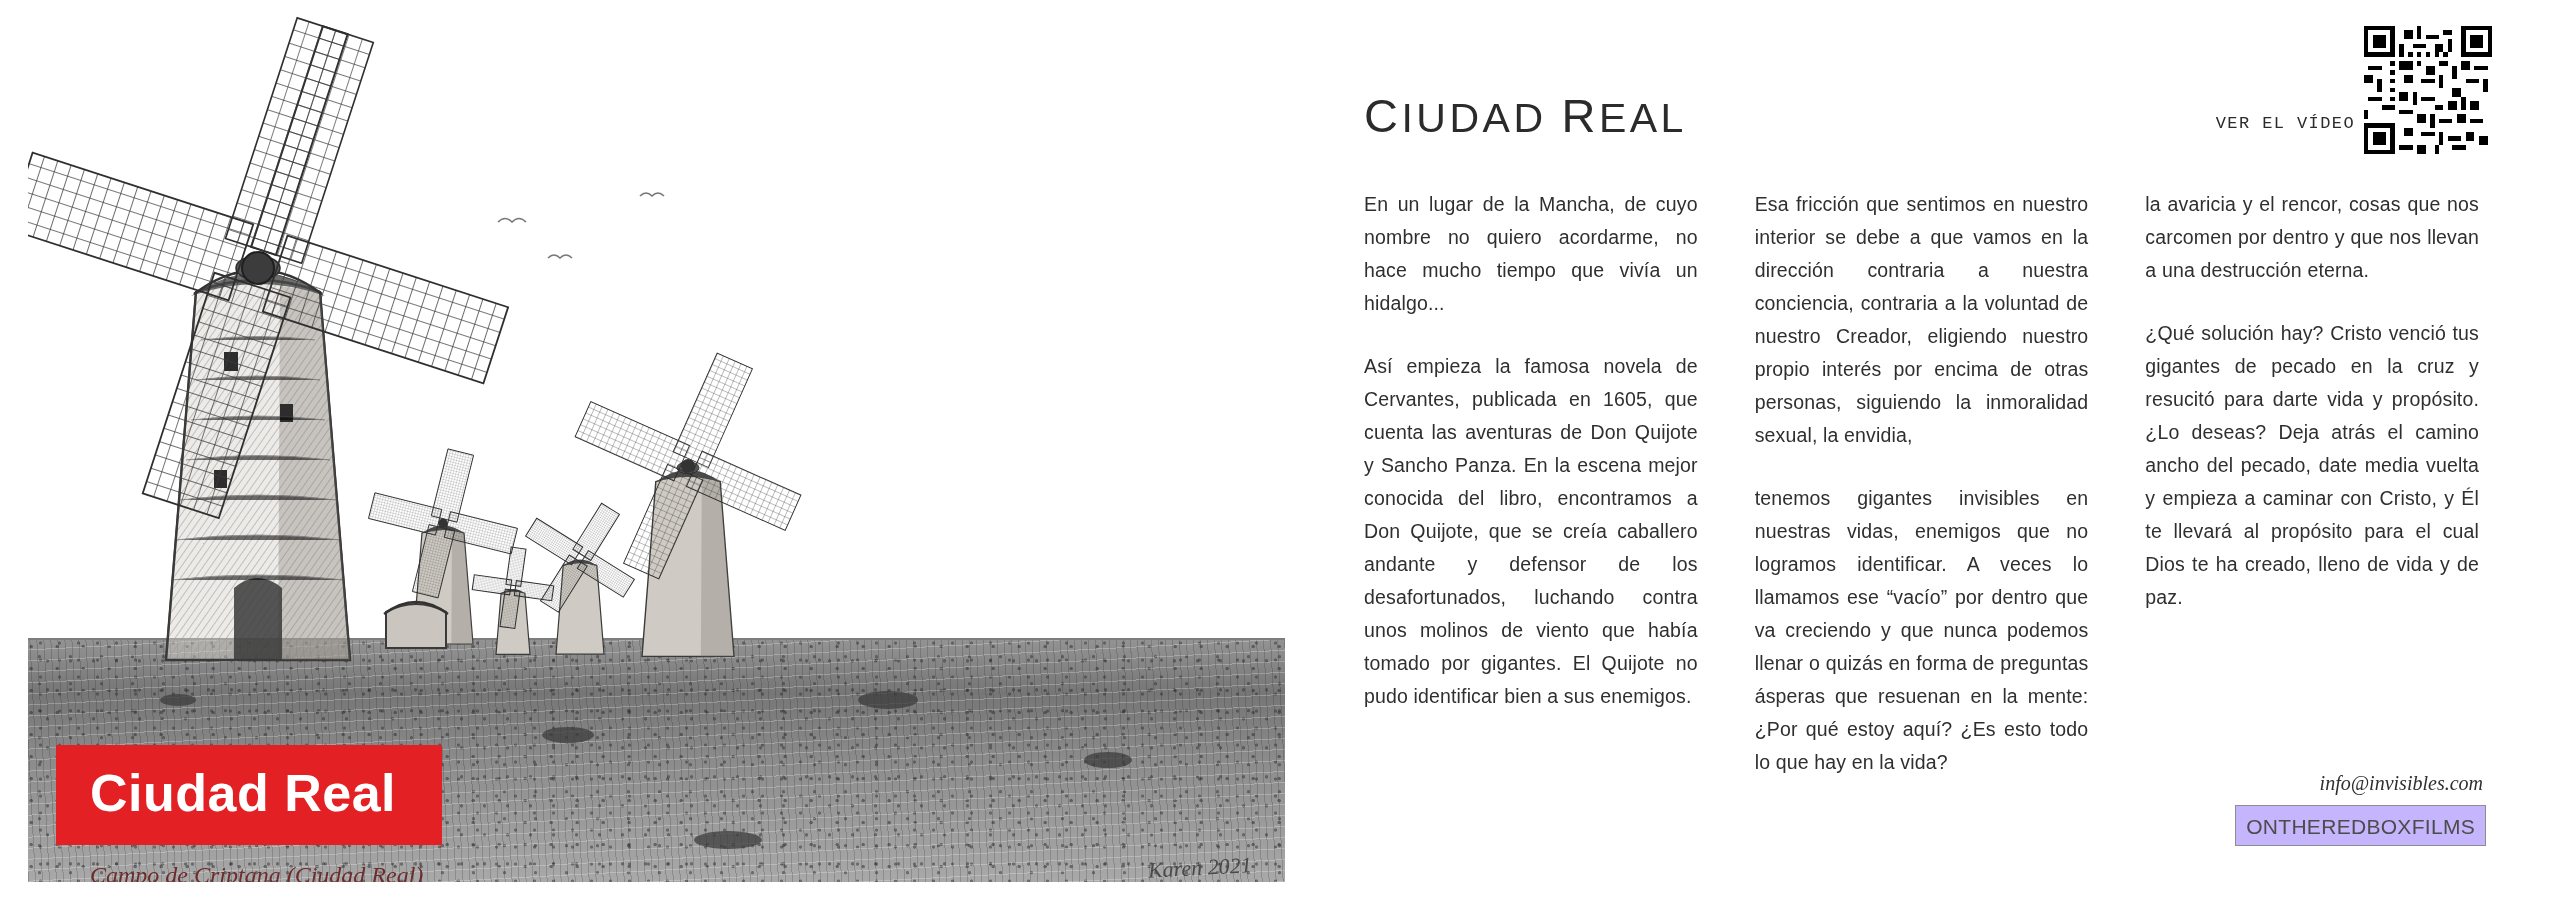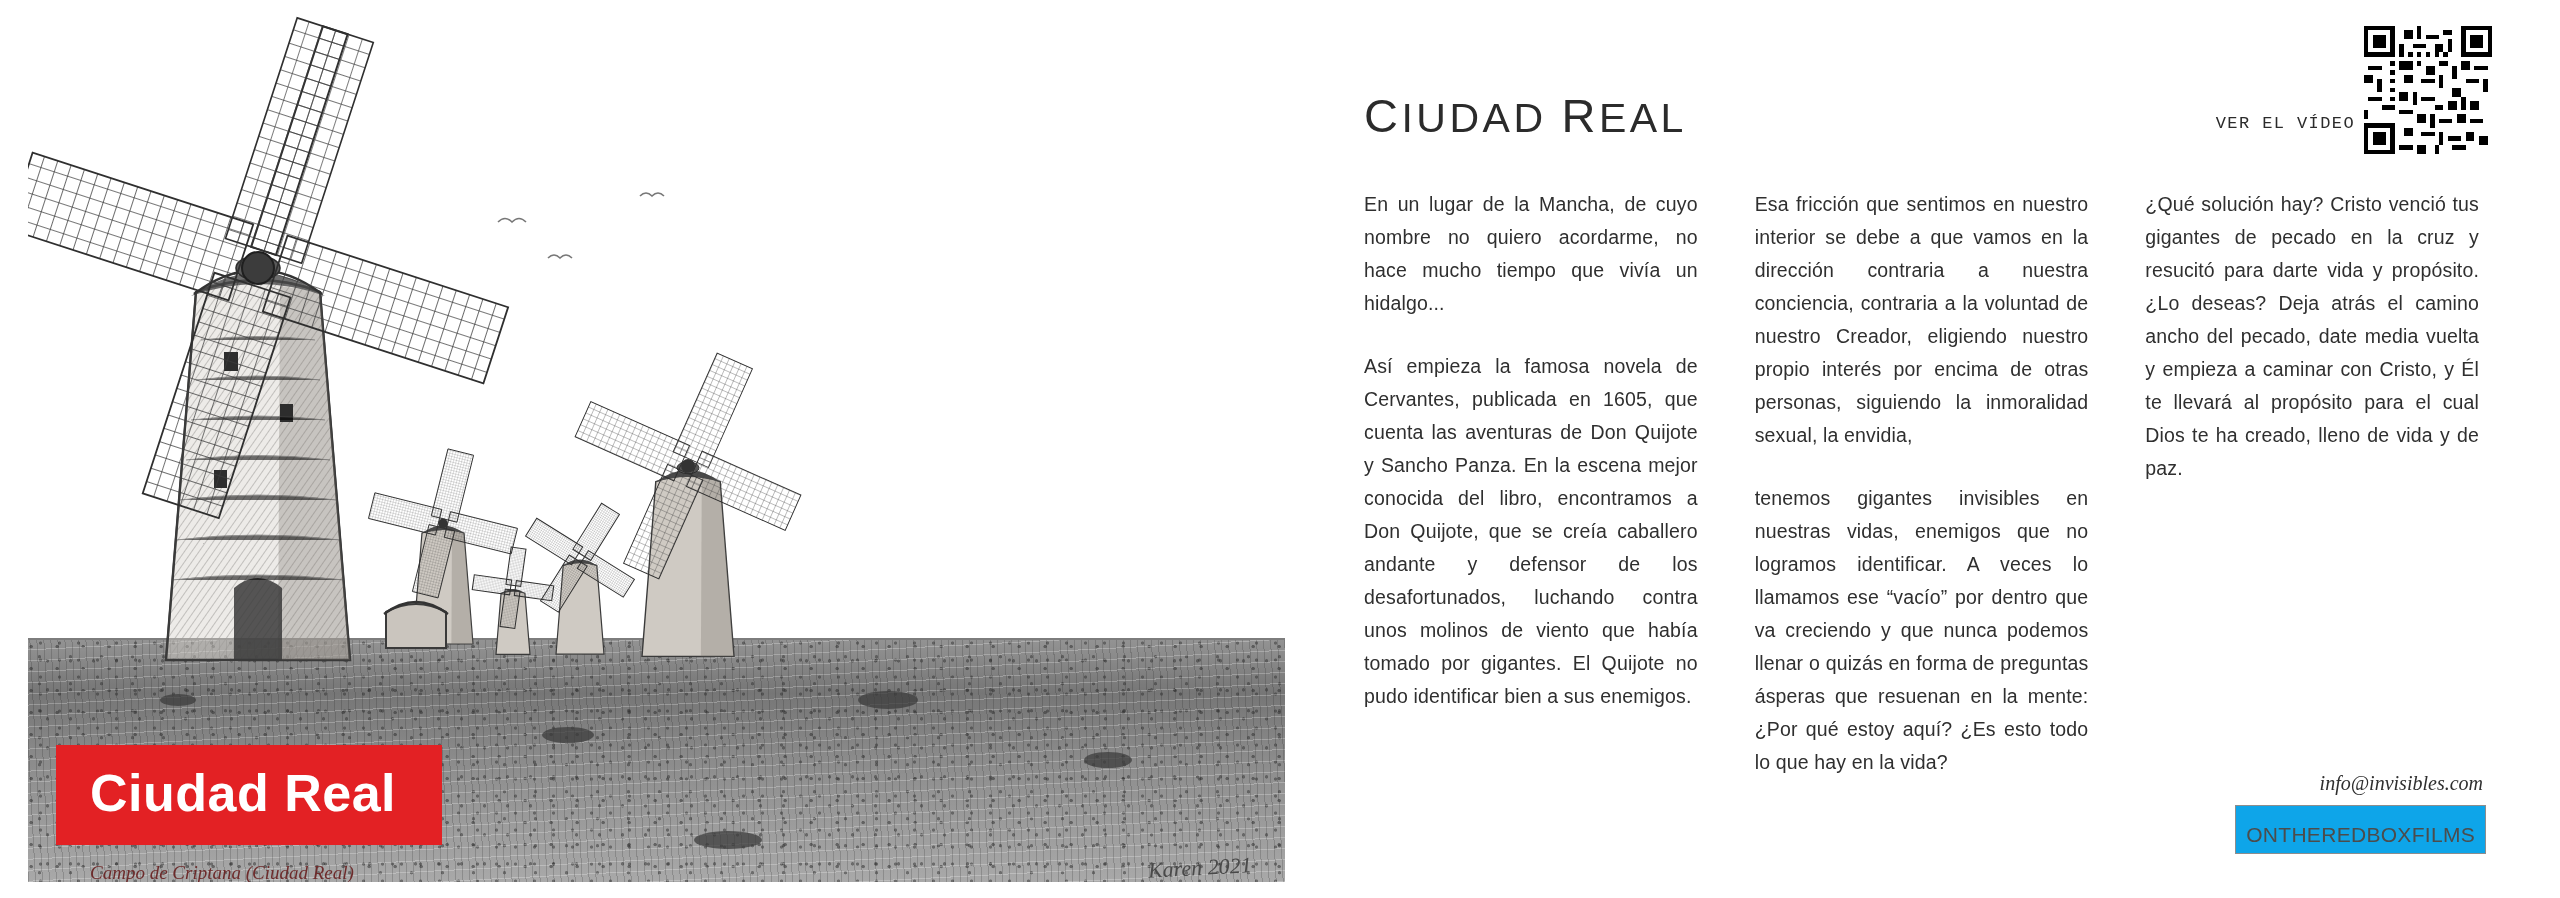--- a/index.html
+++ b/index.html
@@ -91,21 +91,21 @@
     padding: 22px 46px 26px 34px;
     line-height: 1;
     font-family: "Liberation Sans", sans-serif;
   }
   .art-credit-left {
     position: absolute;
     left: 62px;
     top: 862px;
     font-family: "Liberation Serif", serif;
     font-style: italic;
-    font-size: 19px;
+    font-size: 24px;
     color: #6d2b2b;
   }
   .art-signature {
     position: absolute;
     left: 1120px;
     top: 855px;
     font-family: "Liberation Serif", serif;
     font-style: italic;
     font-size: 22px;
     color: #4a4a4a;
@@ -178,22 +178,22 @@
     font-family: "Liberation Serif", serif;
     font-style: italic;
     font-size: 20px;
     color: #2f2f2f;
   }
   .logo-box {
     position: absolute;
     right: 74px;
     top: 805px;
     border: 1.5px solid #8d8d8d;
-    padding: 17px 10px 6px 10px;
-    background: #0ea5e9;
+    padding: 9px 10px 6px 10px;
+    background: #c4b5fd;
   }
   .logo-text {
     font-family: "Liberation Sans", sans-serif;
     font-size: 21px;
     letter-spacing: .3px;
     color: #4c4c4c;
   }
 </style>
 </head>
 <body>
@@ -486,20 +486,21 @@
         <p>En un lugar de la Mancha, de cuyo nombre no quiero acordarme, no hace mucho tiempo que vivía un hidalgo...</p>
         <p>Así empieza la famosa novela de Cervantes, publicada en 1605, que cuenta las aventuras de Don Quijote y Sancho Panza. En la escena mejor conocida del libro, encontramos a Don Quijote, que se creía caballero andante y defensor de los desafortunados, luchando contra unos molinos de viento que había tomado por gigantes. El Quijote no pudo identificar bien a sus enemigos.</p>
       </div>
 
       <div class="col">
         <p>Esa fricción que sentimos en nuestro interior se debe a que vamos en la dirección contraria a nuestra conciencia, contraria a la voluntad de nuestro Creador, eligiendo nuestro propio interés por encima de otras personas, siguiendo la inmoralidad sexual, la envidia,</p>
         <p>tenemos gigantes invisibles en nuestras vidas, enemigos que no logramos identificar. A veces lo llamamos ese “vacío” por dentro que va creciendo y que nunca podemos llenar o quizás en forma de preguntas ásperas que resuenan en la mente: ¿Por qué estoy aquí? ¿Es esto todo lo que hay en la vida?</p>
       </div>
 
       <div class="col">
+        <p>la avaricia y el rencor, cosas que nos carcomen por dentro y que nos llevan a una destrucción eterna.</p>
         <p>¿Qué solución hay? Cristo venció tus gigantes de pecado en la cruz y resucitó para darte vida y propósito. ¿Lo deseas? Deja atrás el camino ancho del pecado, date media vuelta y empieza a caminar con Cristo, y Él te llevará al propósito para el cual Dios te ha creado, lleno de vida y de paz.</p>
       </div>
 
     </div>
 
     <div class="contact-email">info@invisibles.com</div>
 
     <div class="logo-box">
       <span class="logo-text">ONTHEREDBOXFILMS</span>
     </div>

